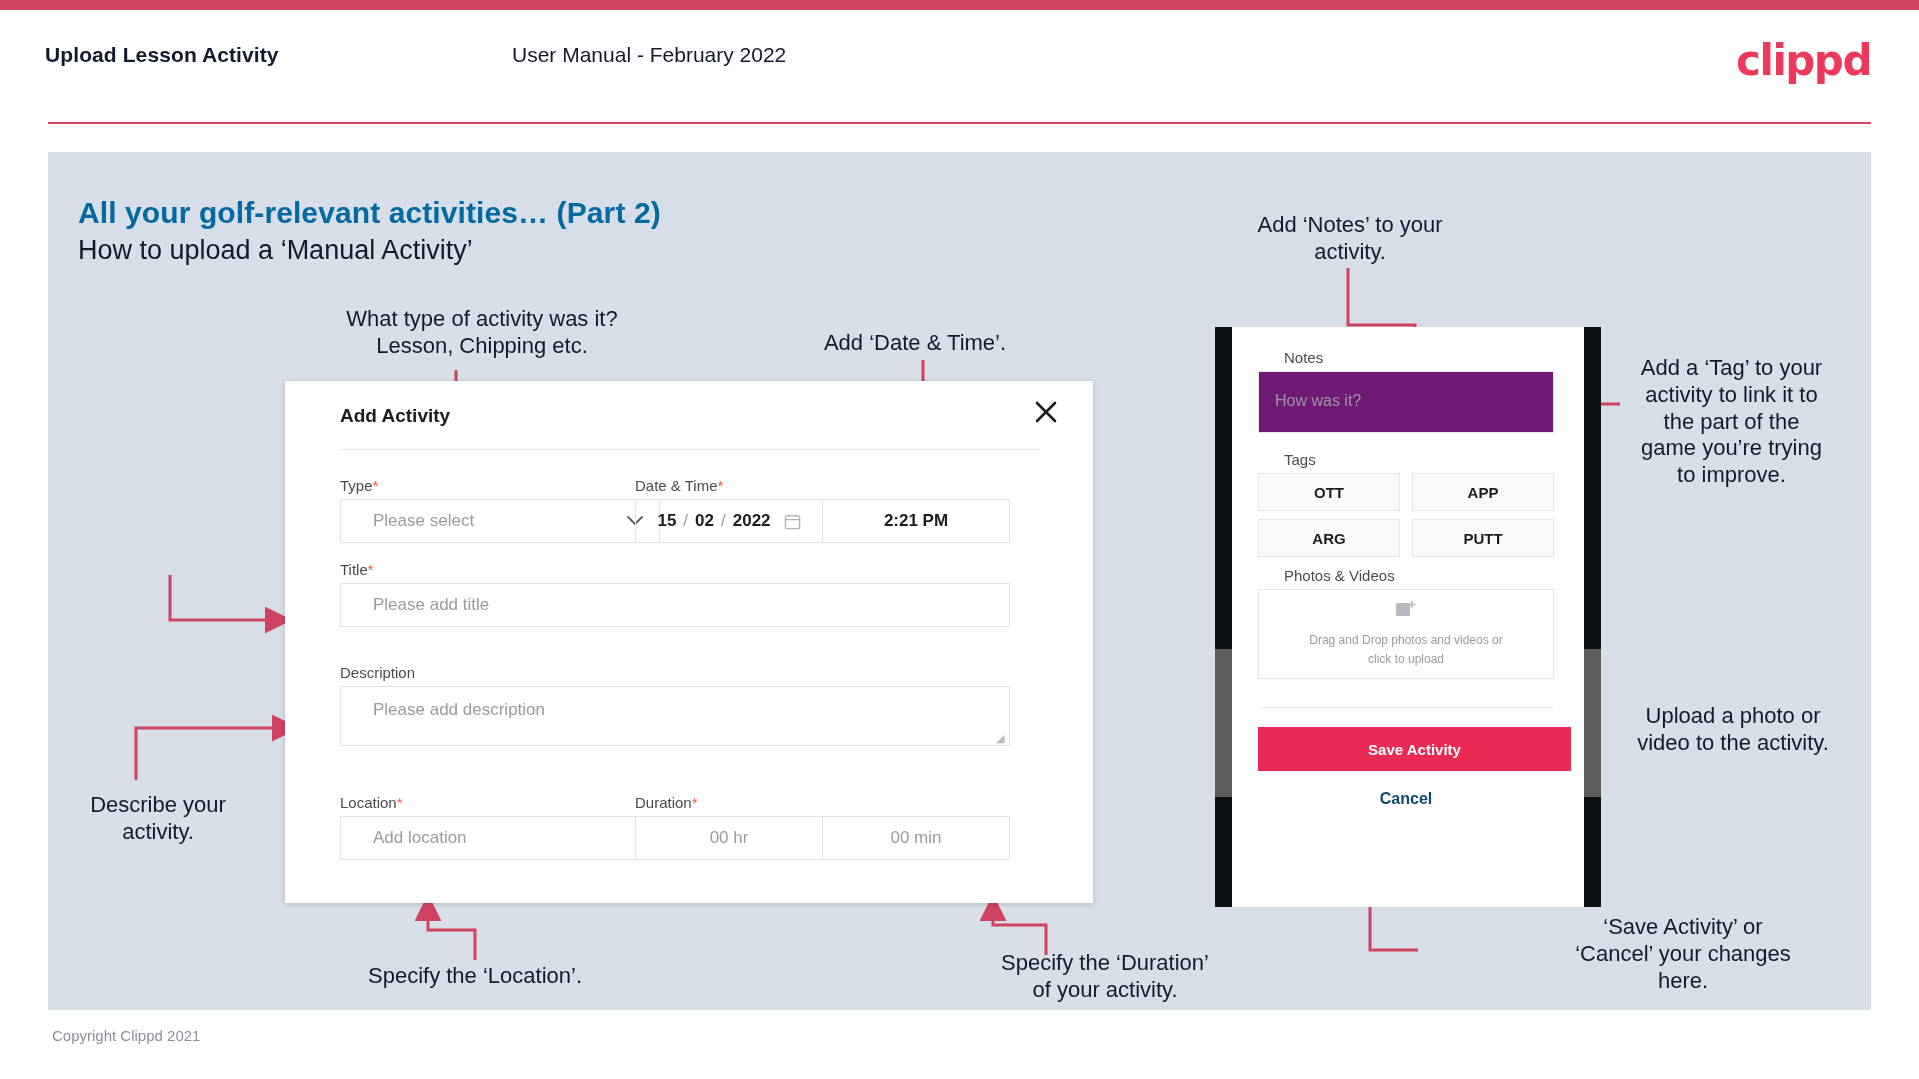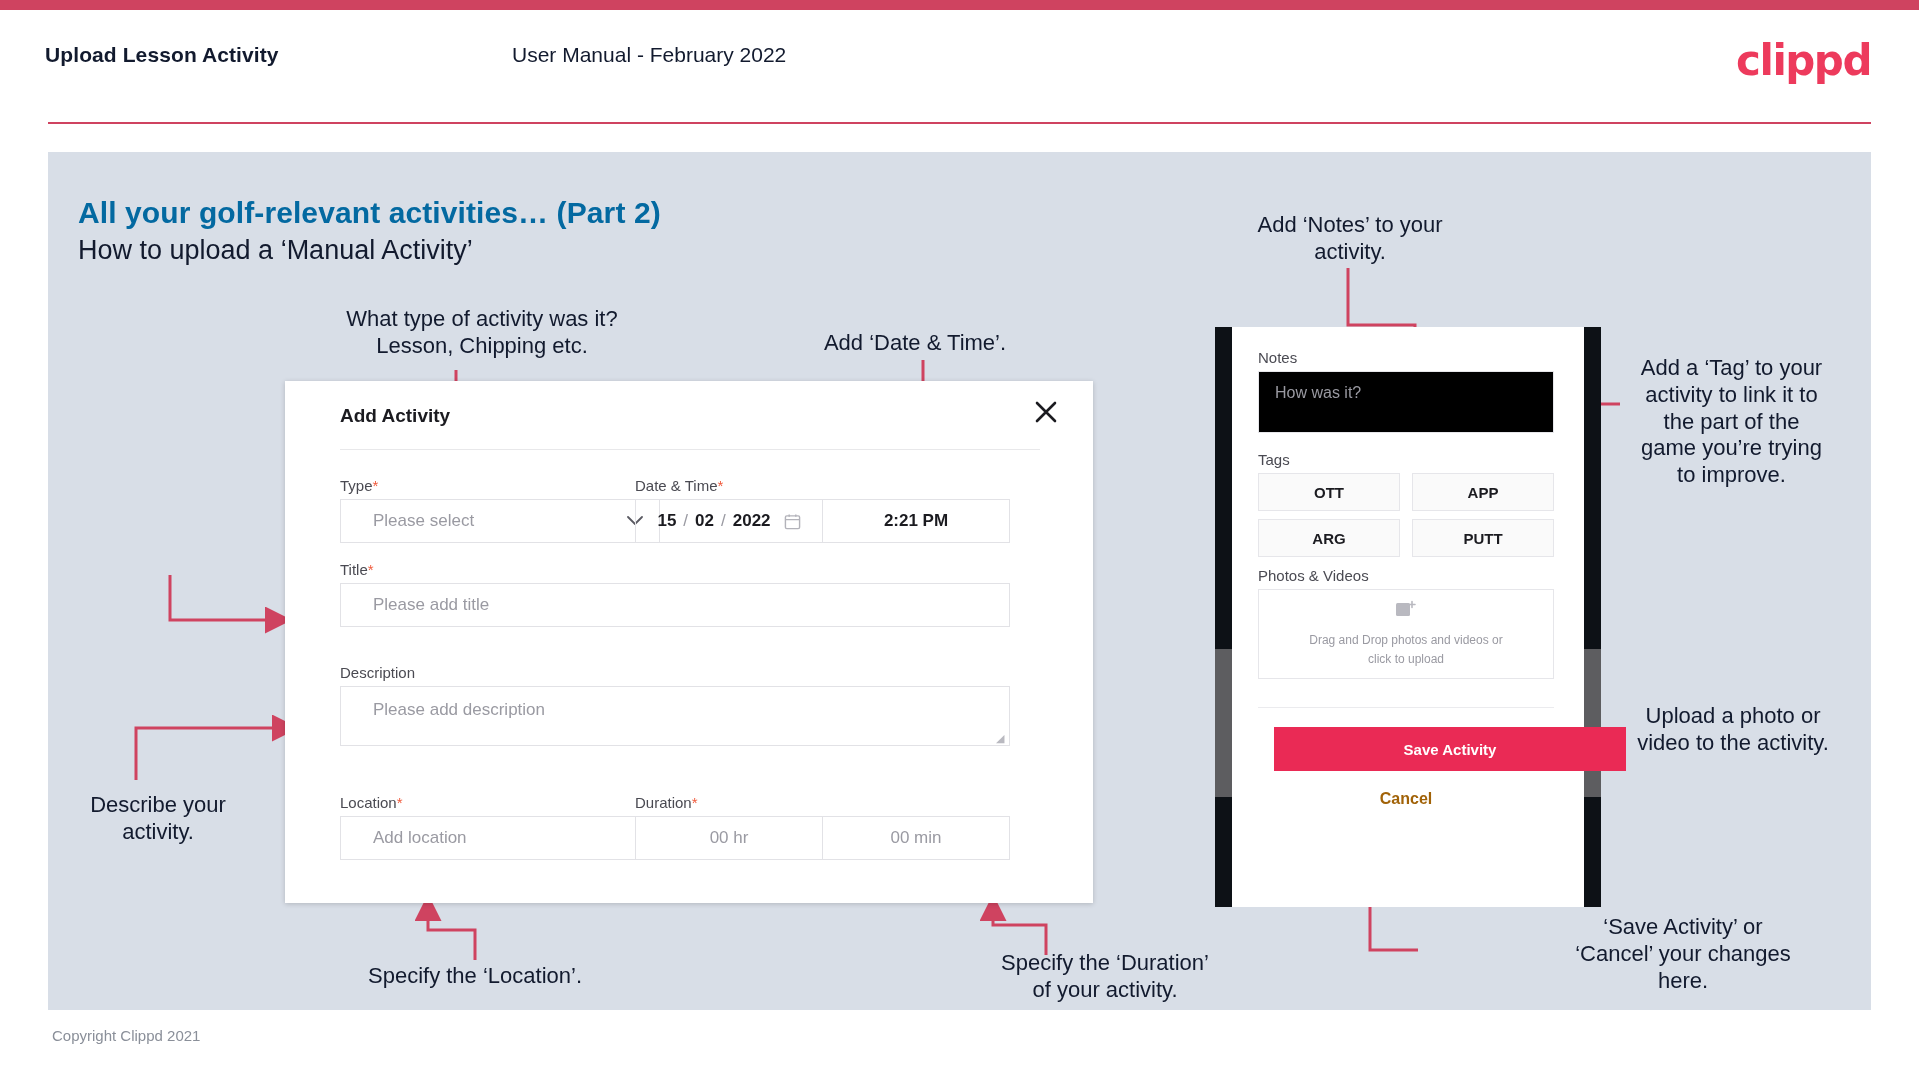--- a/index.html
+++ b/index.html
@@ -204,29 +204,30 @@
   .phone-screen {
     position: absolute;
     left: 17px; top: 0;
     width: 352px; height: 580px;
     background: #ffffff;
   }
   .ph-label {
     position: absolute;
     font-size: 15px;
     color: #4a4a52;
+    margin-left: 26px;
   }
   .ph-inp {
     position: absolute;
     box-sizing: border-box;
     border: 1px solid #e6e6ea;
-    background: #000000;
+    background: #701a75;
     font-size: 16px;
     color: #9a9aa2;
-    padding: 12px 16px;
+    padding: 20px 16px;
   }
   .tag {
     position: absolute;
     box-sizing: border-box;
     border: 1px solid #e6e6ea;
     background: #fafafa;
     display: flex;
     align-items: center;
     justify-content: center;
     font-size: 15px;
@@ -265,21 +266,21 @@
     font-weight: 700;
     display: flex;
     align-items: center;
     justify-content: center;
     cursor: pointer;
   }
   .cancel-btn {
     position: absolute;
     font-size: 16px;
     font-weight: 700;
-    color: #a16207;
+    color: #0c4a6e;
     text-align: center;
     cursor: pointer;
   }
   
   .note {
     position: absolute;
     font-size: 22px;
     color: #121a2e;
     line-height: 1.22;
     text-align: center;
@@ -465,21 +466,21 @@
             <rect x="1" y="3" width="14" height="13" rx="1.5" fill="#b9b9c0"></rect>
             <path d="M17,1.5 L17,7.5 M14,4.5 L20,4.5" stroke="#b9b9c0" stroke-width="1.6" stroke-linecap="round"></path>
           </svg>
         </span>
         <span class="dz-text">Drag and Drop photos and videos or</span>
         <span class="dz-text" style="margin-top:-6px">click to upload</span>
       </div>
 
       <div class="ph-divider" style="left:26px;top:380px;width:296px"></div>
 
-      <div class="save-btn" style="left:42px;top:400px;width:352px;height:44px">
+      <div class="save-btn" style="left:26px;top:400px;width:313px;height:44px">
         <span>Save Activity</span>
       </div>
       <div class="cancel-btn" style="left:26px;top:463px;width:296px">
         <span>Cancel</span>
       </div>
     </div>
   </div>
 
 </div>
 

